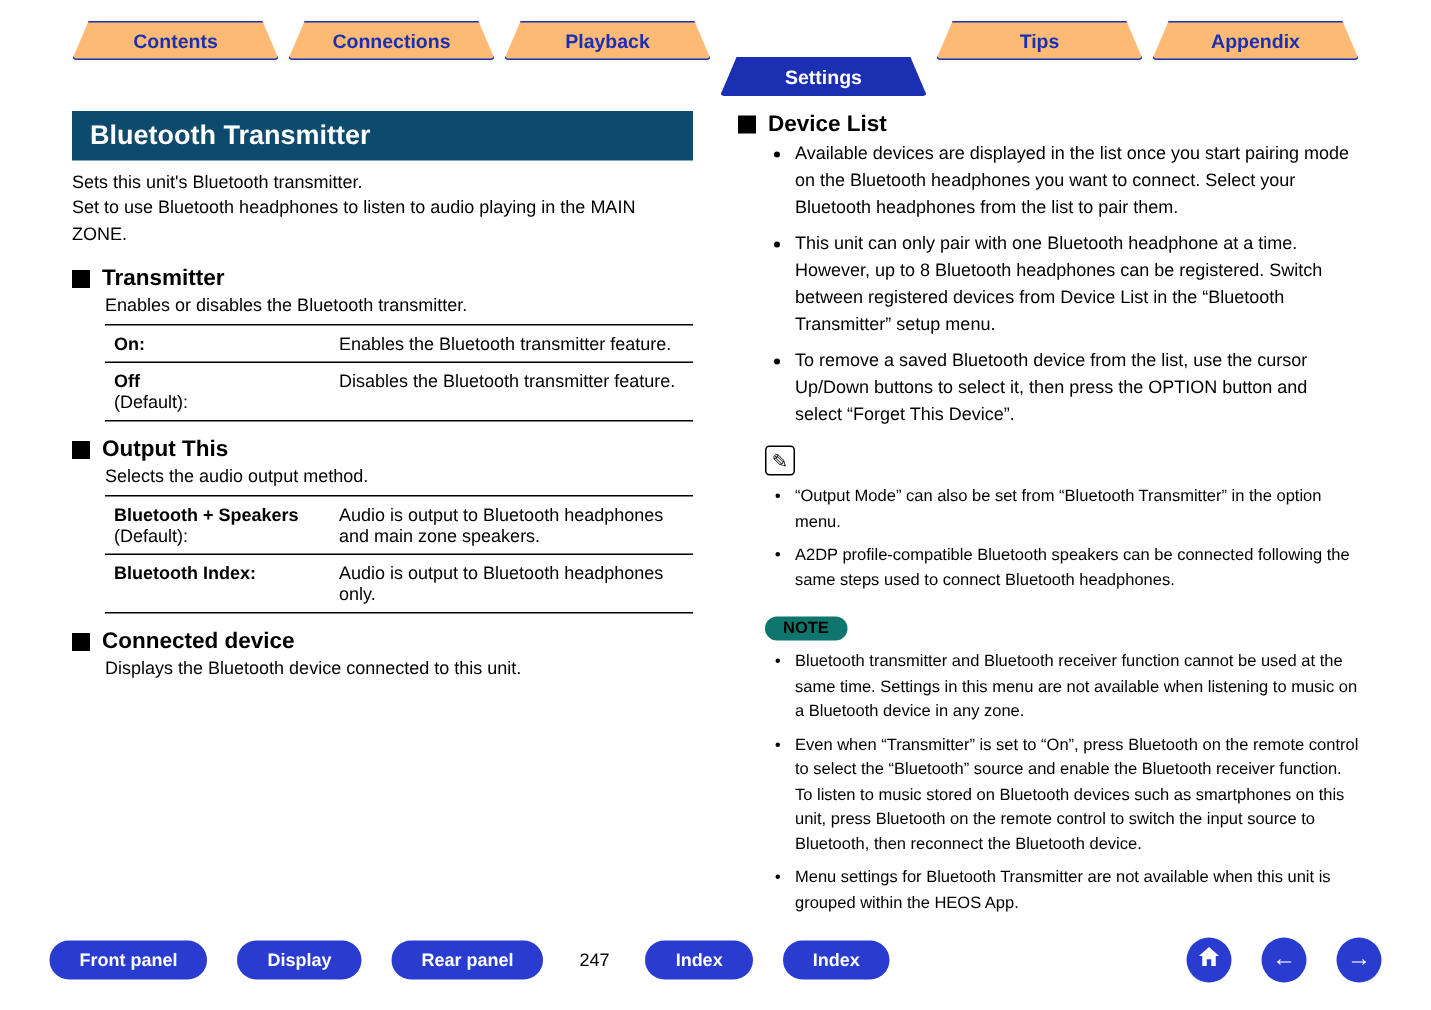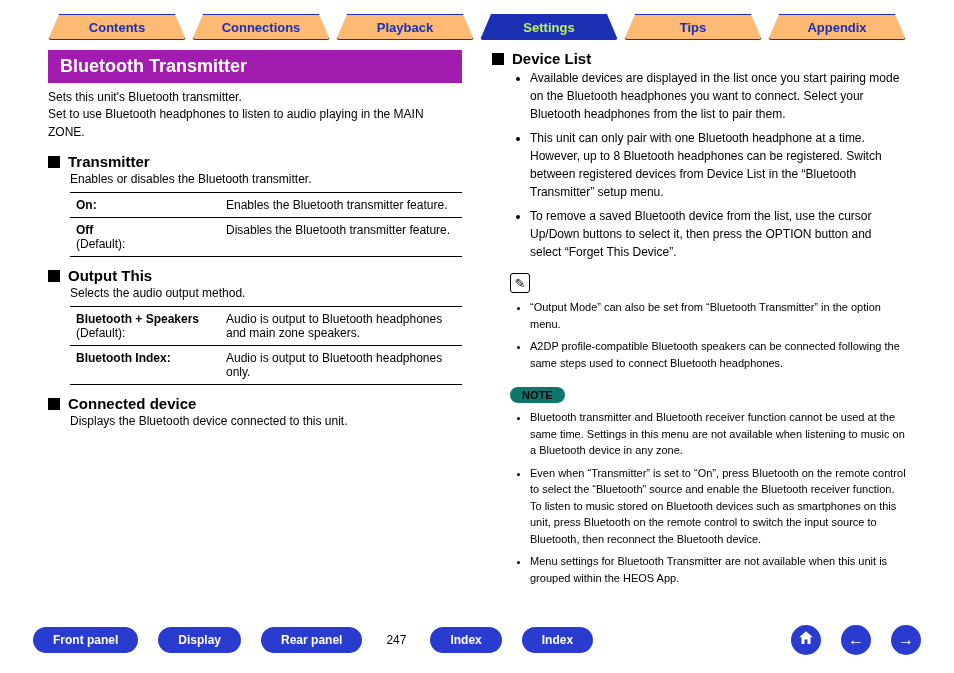--- a/index.html
+++ b/index.html
@@ -5,27 +5,27 @@
   * { box-sizing: border-box; margin: 0; padding: 0; }
   body { font-family: Arial, Helvetica, sans-serif; font-size: 12px; color: #000;
          width: 954px; height: 673px; background: #fff; position: relative; }
 
   
   .tabbar { display: flex; gap: 6px; padding: 14px 48px 0 48px; }
   .tab { flex: 1; height: 26px; border: 1.5px solid #1b2fb3; border-radius: 3px;
          display: flex; align-items: center; justify-content: center;
          font-weight: bold; color: #1b2fb3; font-size: 13px; position: relative;
          clip-path: polygon(8% 0, 92% 0, 100% 100%, 0 100%); background:#fdba74; }
-  .tab.active { background: #1b2fb3; color: #bef264; }
+  .tab.active { background: #1b2fb3; color: #ffffff; margin-top: 24px; }
 
   
   .body { display: flex; padding: 10px 48px 0 48px; gap: 30px; }
   .col { flex: 1; min-width: 0; }
 
-  .page-title { background: #a21caf; color: #fff; font-size: 18px; font-weight: bold;
+  .page-title { background: #0c4a6e; color: #fff; font-size: 18px; font-weight: bold;
                 padding: 6px 12px; margin-bottom: 6px; }
 
   .intro { font-size: 12px; line-height: 1.45; margin-bottom: 12px; }
 
   .sec-h { font-size: 15px; font-weight: bold; margin: 10px 0 2px 0; display:flex; align-items:center; gap:8px;}
   .sec-h .sq { width:12px; height:12px; background:#000; display:inline-block;}
   .sub { font-size: 12px; margin: 0 0 6px 22px; }
 
   .optbl { margin-left: 22px; width: calc(100% - 22px); border-collapse: collapse; font-size:12px;}
   .optbl td { padding: 5px 6px; vertical-align: top; }

